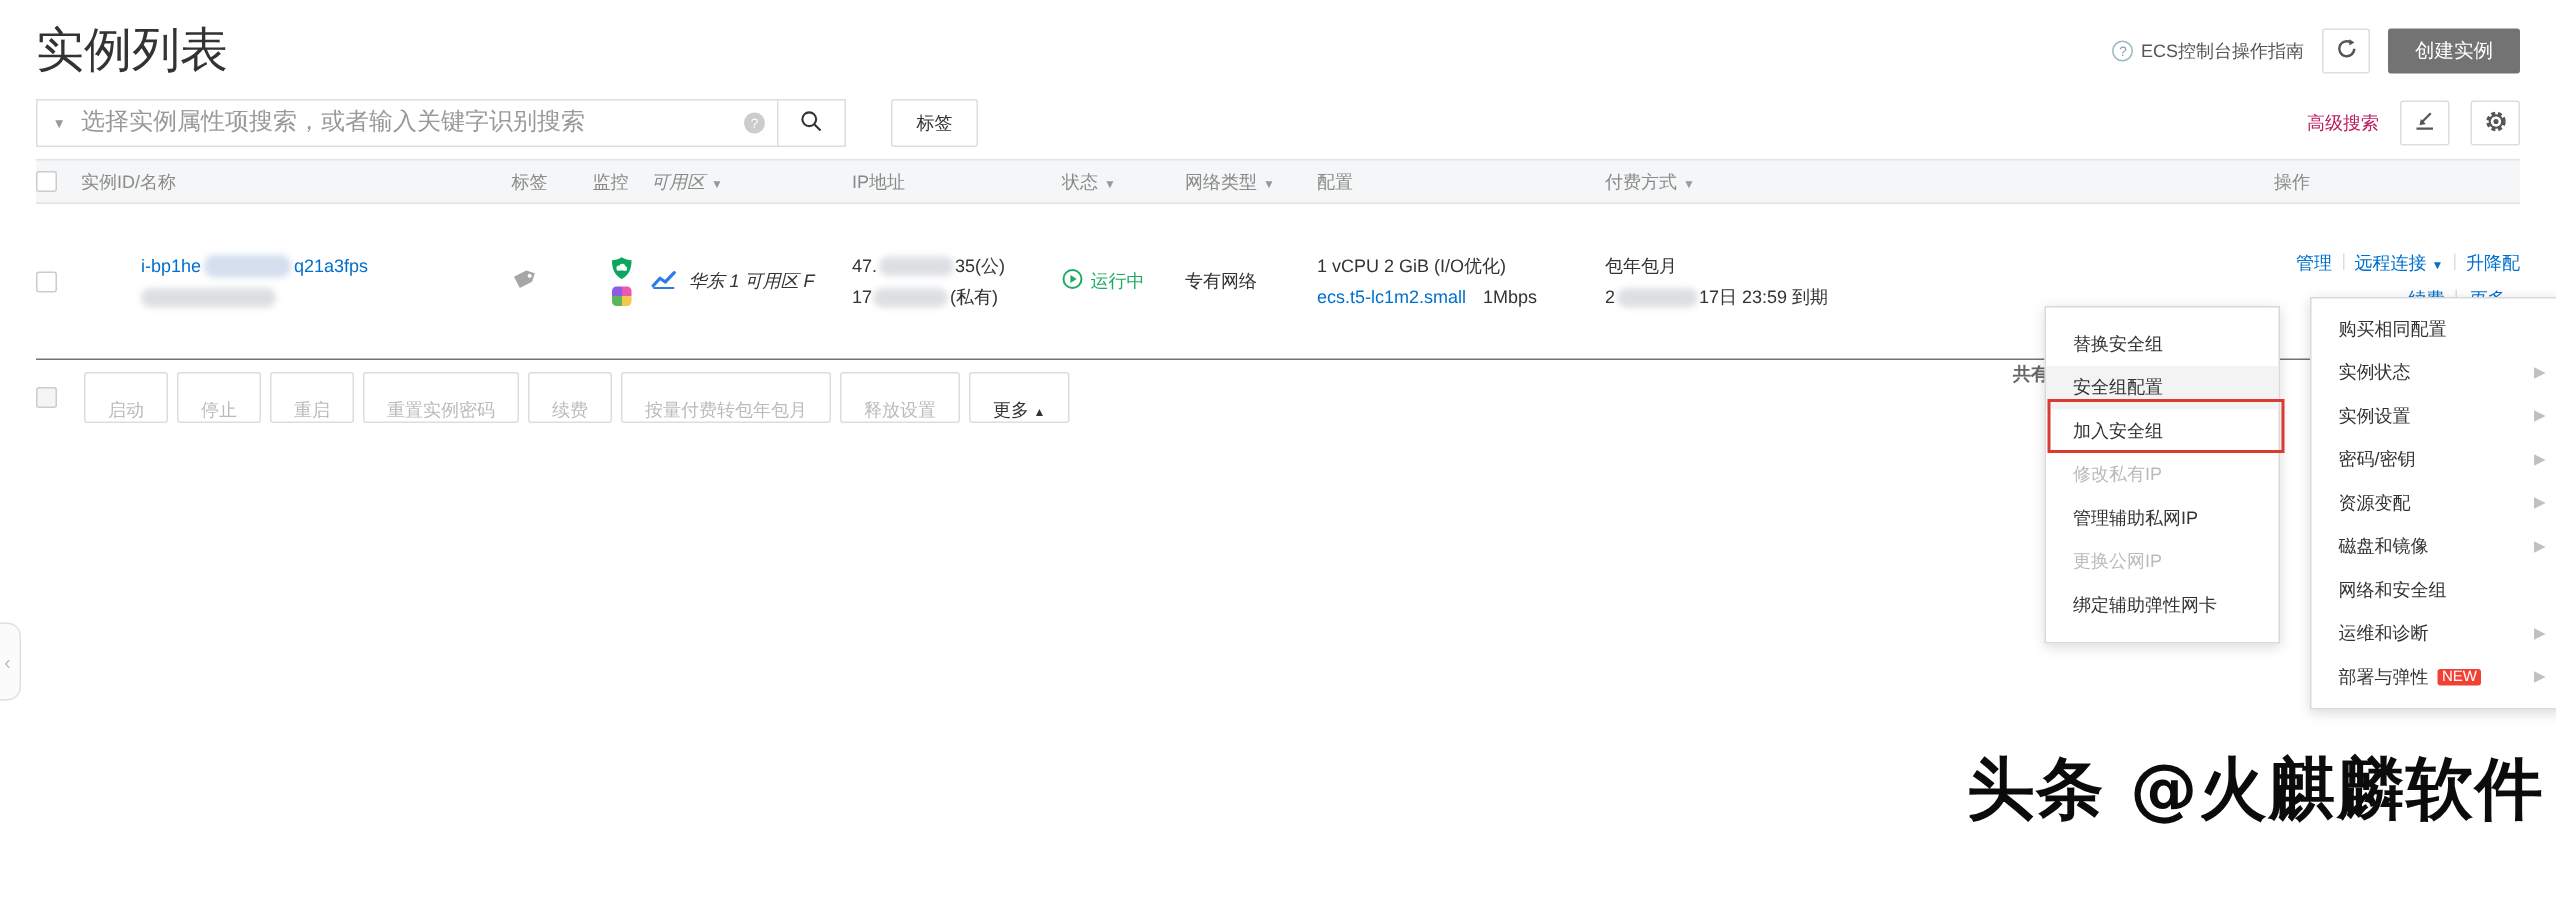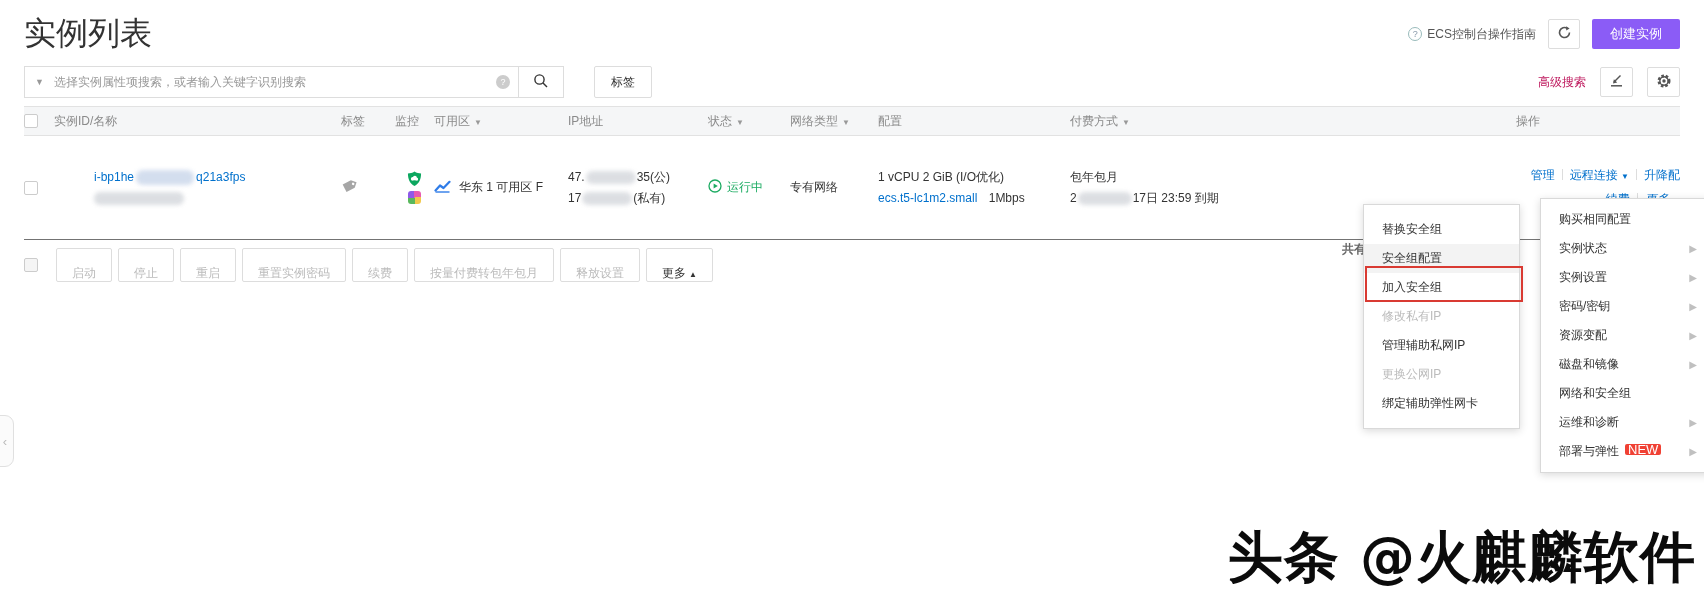--- a/index.html
+++ b/index.html
@@ -11,29 +11,29 @@
   }
   
   .top-bar { display:flex; justify-content:space-between; align-items:center; padding:12px 24px 4px 24px; }
   .page-title { font-size:32px; color:#333; font-weight:400; }
   .top-right { display:flex; align-items:center; gap:12px; }
   .guide-link { display:flex; align-items:center; gap:5px; color:#555; cursor:pointer; }
   .q-circle { display:inline-flex; align-items:center; justify-content:center;
     width:14px; height:14px; border:1px solid #9bb; color:#89a; border-radius:50%; font-size:9px; }
   .icon-btn { width:32px; height:30px; border:1px solid #ddd; background:#fff; border-radius:2px;
     display:inline-flex; align-items:center; justify-content:center; cursor:pointer; color:#555; }
-  .btn-primary { height:30px; padding:0 18px; background:#8b5cf6; color:#fff; border:none;
+  .btn-primary { height:30px; padding:0 18px; background:#737373; color:#fff; border:none;
     border-radius:2px; font-size:13px; cursor:pointer; }
   
   .filter-bar { display:flex; justify-content:space-between; align-items:center; margin:6px 24px 0 24px; }
   .filter-left { display:flex; align-items:center; }
   .search-wrap { display:flex; align-items:center; width:494px; height:32px; border:1px solid #ddd;
     border-right:none; padding:0 8px 0 10px; background:#fff; }
   .search-caret { color:#999; font-size:9px; margin-right:10px; }
-  .search-input { flex:1; border:none; outline:none; font-size:12px; color:#333;
+  .search-input { flex:1; border:none; outline:none; font-size:16px; color:#333;
     font-family:"Liberation Sans","DejaVu Sans",sans-serif; }
   .search-input::placeholder { color:#999; }
   .q-filled { display:inline-flex; align-items:center; justify-content:center; width:14px; height:14px;
     background:#ccc; color:#fff; border-radius:50%; font-size:9px; }
   .search-btn { width:46px; height:32px; border:1px solid #ddd; background:#fff;
     display:inline-flex; align-items:center; justify-content:center; cursor:pointer; }
   .tag-btn { height:32px; padding:0 16px; margin-left:30px; border:1px solid #ddd; background:#fff;
     border-radius:2px; color:#333; font-size:12px; cursor:pointer; }
   .filter-right { display:flex; align-items:center; gap:14px; }
   .adv-link { color:#be185d; cursor:pointer; }
@@ -42,21 +42,21 @@
   
   .table { margin:8px 24px 0 24px; }
   .thead { display:flex; align-items:center; height:30px; background:#f5f6f7;
     border-top:1px solid #e2e2e2; border-bottom:1px solid #e2e2e2; color:#8a8a8a; }
   .trow { display:flex; align-items:center; min-height:104px; border-bottom:1px solid #737373; color:#333; }
   .c { flex:none; }
   .c-check { width:30px; display:flex; align-items:center; }
   .c-id { width:287px; }
   .c-tag { width:54px; }
   .c-mon { width:39px; }
-  .c-zone { width:134px; }
+  .c-zone { width:134px;font-style:italic; }
   .c-ip { width:140px; }
   .c-status { width:82px; }
   .c-net { width:88px; }
   .c-cfg { width:192px; }
   .c-bill { flex:1; }
   .c-ops { width:280px; text-align:right; }
   .thead .c-ops { padding-right:140px; }
   .sort-caret { font-size:8px; color:#999; margin-left:4px; }
   .checkbox { width:14px; height:14px; border:1px solid #ccc; border-radius:2px; background:#fff; cursor:pointer; }
   .checkbox.disabled { background:#f5f5f5; cursor:default; }
@@ -87,29 +87,29 @@
   
   .menu { position:absolute; background:#fff; border:1px solid #d9d9d9;
     box-shadow:0 2px 8px rgba(0,0,0,.15); z-index:20; }
   .submenu { left:1363px; top:204px; width:157px; padding:10px 0; }
   .more-menu { left:1540px; top:198px; width:172px; padding:6px 0; }
   .menu-item { position:relative; height:29px; line-height:29px; padding-left:18px; color:#333;
     cursor:pointer; white-space:nowrap; }
   .menu-item.disabled { color:#bbb; cursor:default; }
   .menu-item.highlight { background:#f3f3f3; }
   .menu-arrow { position:absolute; right:14px; top:0; color:#c0c0c0; font-size:10px; }
-  .new-badge { display:inline-block; background:#f04134; color:#fff; font-size:13px; line-height:11px;
+  .new-badge { display:inline-block; background:#f04134; color:#fff; font-size:10px; line-height:11px;
     padding:0 3px; border-radius:2px; margin-left:6px; vertical-align:1px; }
   .red-box { position:absolute; left:1365px; top:266px; width:158px; height:36px;
     border:2px solid #d93a32; z-index:30; pointer-events:none; }
   
   .collapse-handle { position:absolute; left:-4px; top:415px; width:18px; height:52px;
     border:1px solid #e0e0e0; background:#fbfbfb; border-radius:0 9px 9px 0;
     display:flex; align-items:center; justify-content:center; color:#bbb; font-size:13px; cursor:pointer; z-index:2; }
-  .watermark { position:absolute; right:8px; top:521px; font-size:55px; font-weight:800;
+  .watermark { position:absolute; right:8px; top:496px; font-size:45px; font-weight:800;
     color:#0b0b0b; letter-spacing:1px; font-family:"DejaVu Sans","Liberation Sans",sans-serif; z-index:5; }
 </style>
 </head>
 <body>
 
 <div class="page">
 
   <div class="top-bar">
     <div class="page-title">实例列表</div>
     <div class="top-right">

